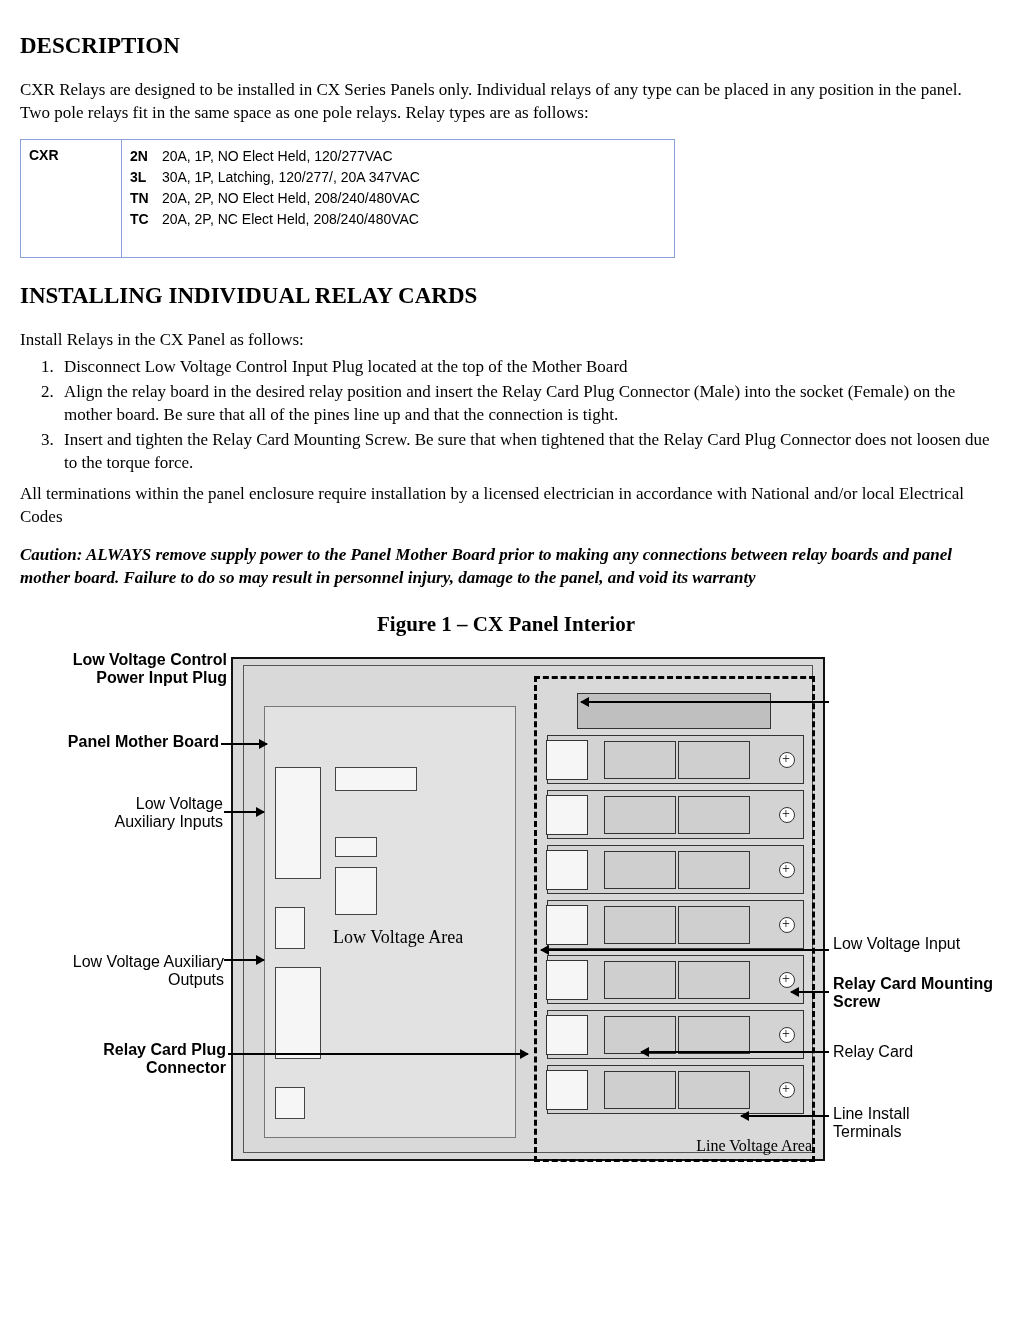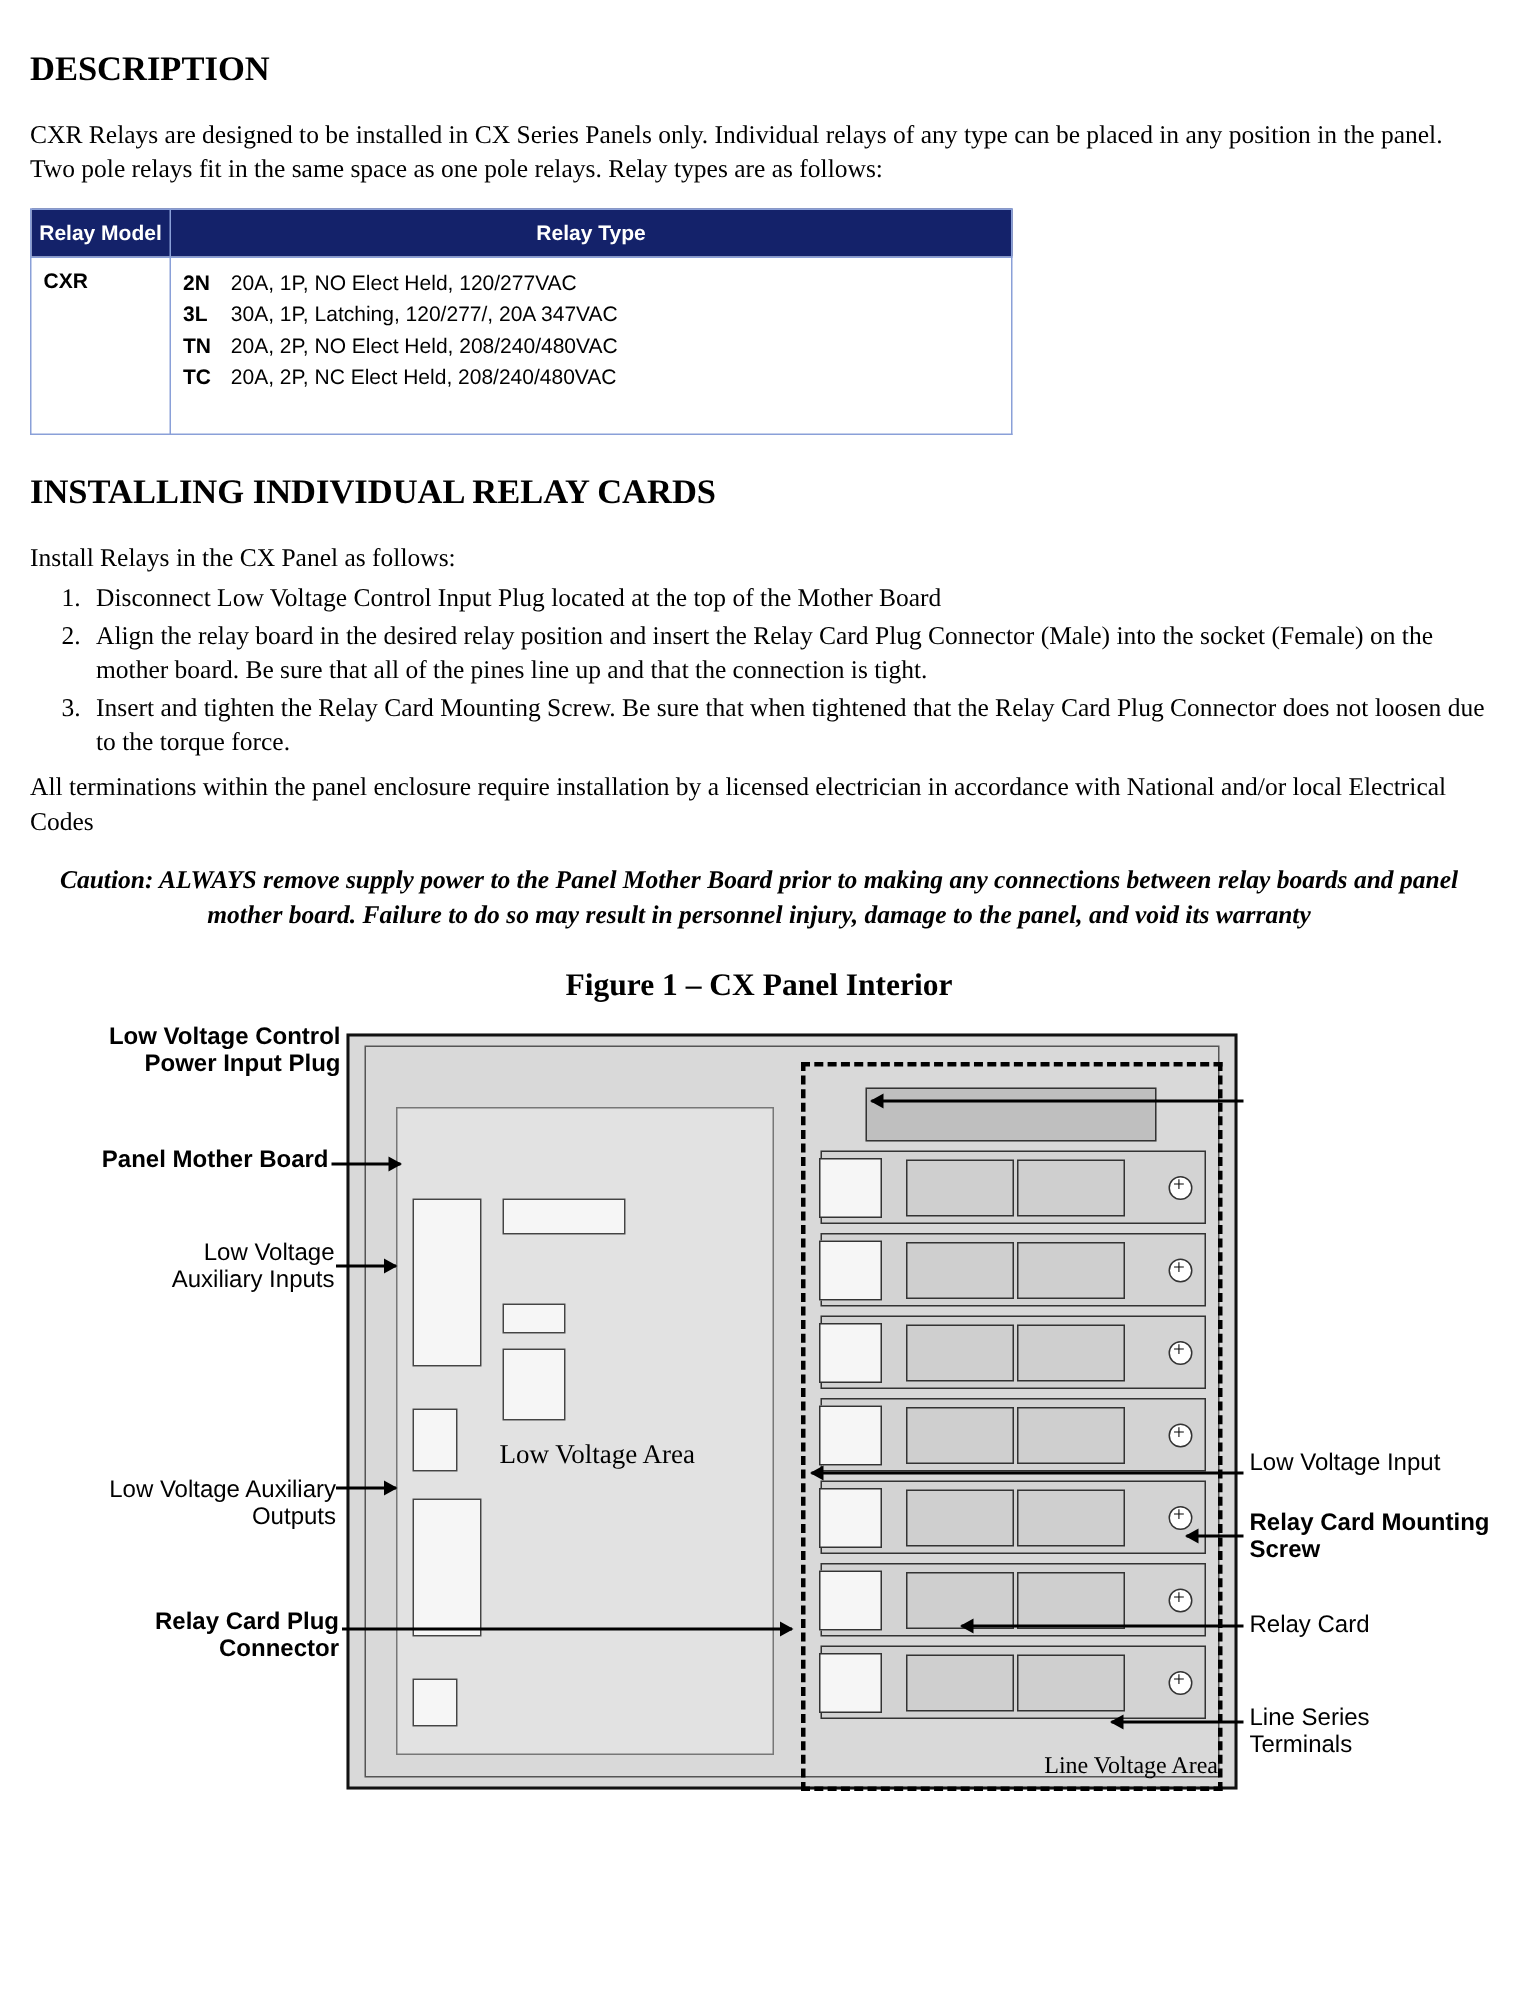--- a/index.html
+++ b/index.html
@@ -57,21 +57,20 @@
       padding: 0;
     }
     ol.steps li {
       margin-bottom: 2px;
       padding-left: 6px;
     }
     .caution {
       font-style: italic;
       font-weight: bold;
       margin: 16px 0 20px 0;
-      text-align: center;
     }
     .figtitle {
       text-align: center;
       font-weight: bold;
       font-size: 21px;
       margin: 6px 0 6px 0;
     }
 
     
     .figure {
@@ -268,24 +267,20 @@
     .arrow.head-l::after { left:  -1px; top: -4px; border-right: 9px solid #000; }
   </style>
 </head>
 <body>
 
 <div class="heading">DESCRIPTION</div>
 <p class="para">CXR Relays are designed to be installed in CX Series Panels only. Individual relays of any type can be placed in any position in the panel. Two pole relays fit in the same space as one pole relays. Relay types are as follows:</p>
 
 <table class="relay">
   <tbody>
-      <tr>
-    <th class="model">Relay Model</th>
-    <th>Relay Type</th>
-  </tr>
   <tr>
     <td class="model">CXR</td>
     <td class="types">
       <div><span class="code">2N</span> <span>20A, 1P, NO Elect Held, 120/277VAC</span></div>
       <div><span class="code">3L</span> <span>30A, 1P, Latching, 120/277/, 20A 347VAC</span></div>
       <div><span class="code">TN</span> <span>20A, 2P, NO Elect Held, 208/240/480VAC</span></div>
       <div><span class="code">TC</span> <span>20A, 2P, NC Elect Held, 208/240/480VAC</span></div>
       <div>&nbsp;</div>
     </td>
   </tr>
@@ -373,21 +368,21 @@
 
   <div class="callout bold leftside c-lvplug">Low Voltage Control Power Input Plug</div>
   <div class="callout bold leftside c-mother">Panel Mother Board</div>
   <div class="callout      leftside c-auxin">Low Voltage Auxiliary Inputs</div>
   <div class="callout      leftside c-auxout">Low Voltage Auxiliary Outputs</div>
   <div class="callout bold leftside c-plugcon">Relay Card Plug Connector</div>
 
   <div class="callout right c-lvinput">Low Voltage Input</div>
   <div class="callout bold right c-mountscrew">Relay Card Mounting Screw</div>
   <div class="callout right c-relaycard">Relay Card</div>
-  <div class="callout right c-lineterm">Line Series Terminals</div>
+  <div class="callout right c-lineterm">Line Install Terminals</div>
 
   <div class="arrow h head-r" style="left:200px; top:98px;  width:46px;"></div>
   <div class="arrow h head-r" style="left:203px; top:166px; width:40px;"></div>
   <div class="arrow h head-r" style="left:203px; top:314px; width:40px;"></div>
   <div class="arrow h head-r" style="left:207px; top:408px; width:300px;"></div>
 
   <div class="arrow h head-l" style="left:560px; top:56px;  width:248px;"></div>
   <div class="arrow h head-l" style="left:520px; top:304px; width:288px;"></div>
   <div class="arrow h head-l" style="left:770px; top:346px; width:38px;"></div>
   <div class="arrow h head-l" style="left:620px; top:406px; width:188px;"></div>

